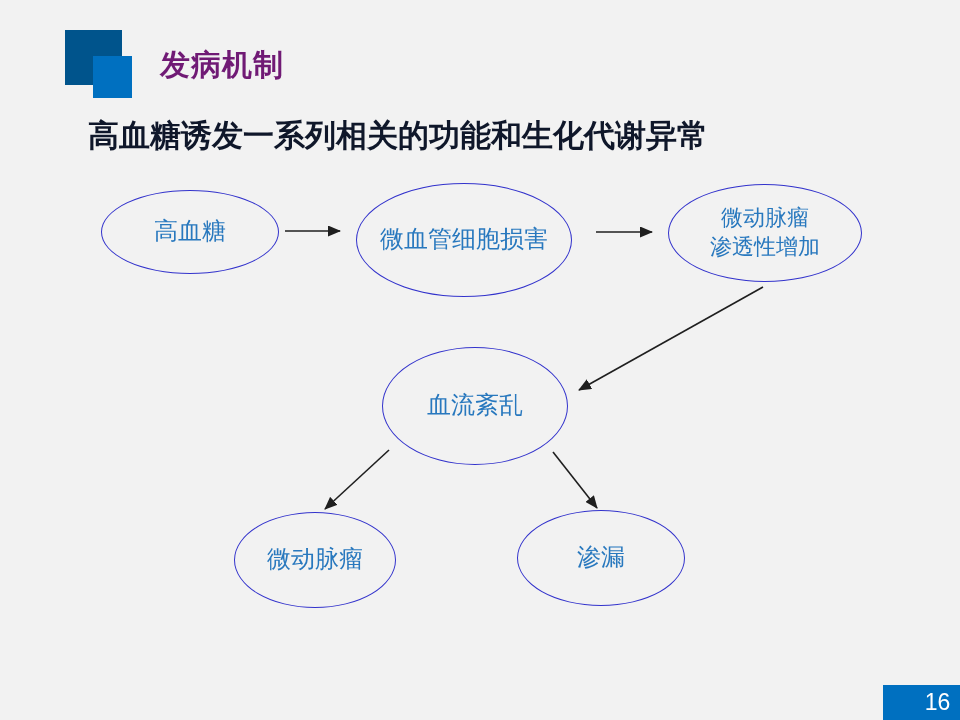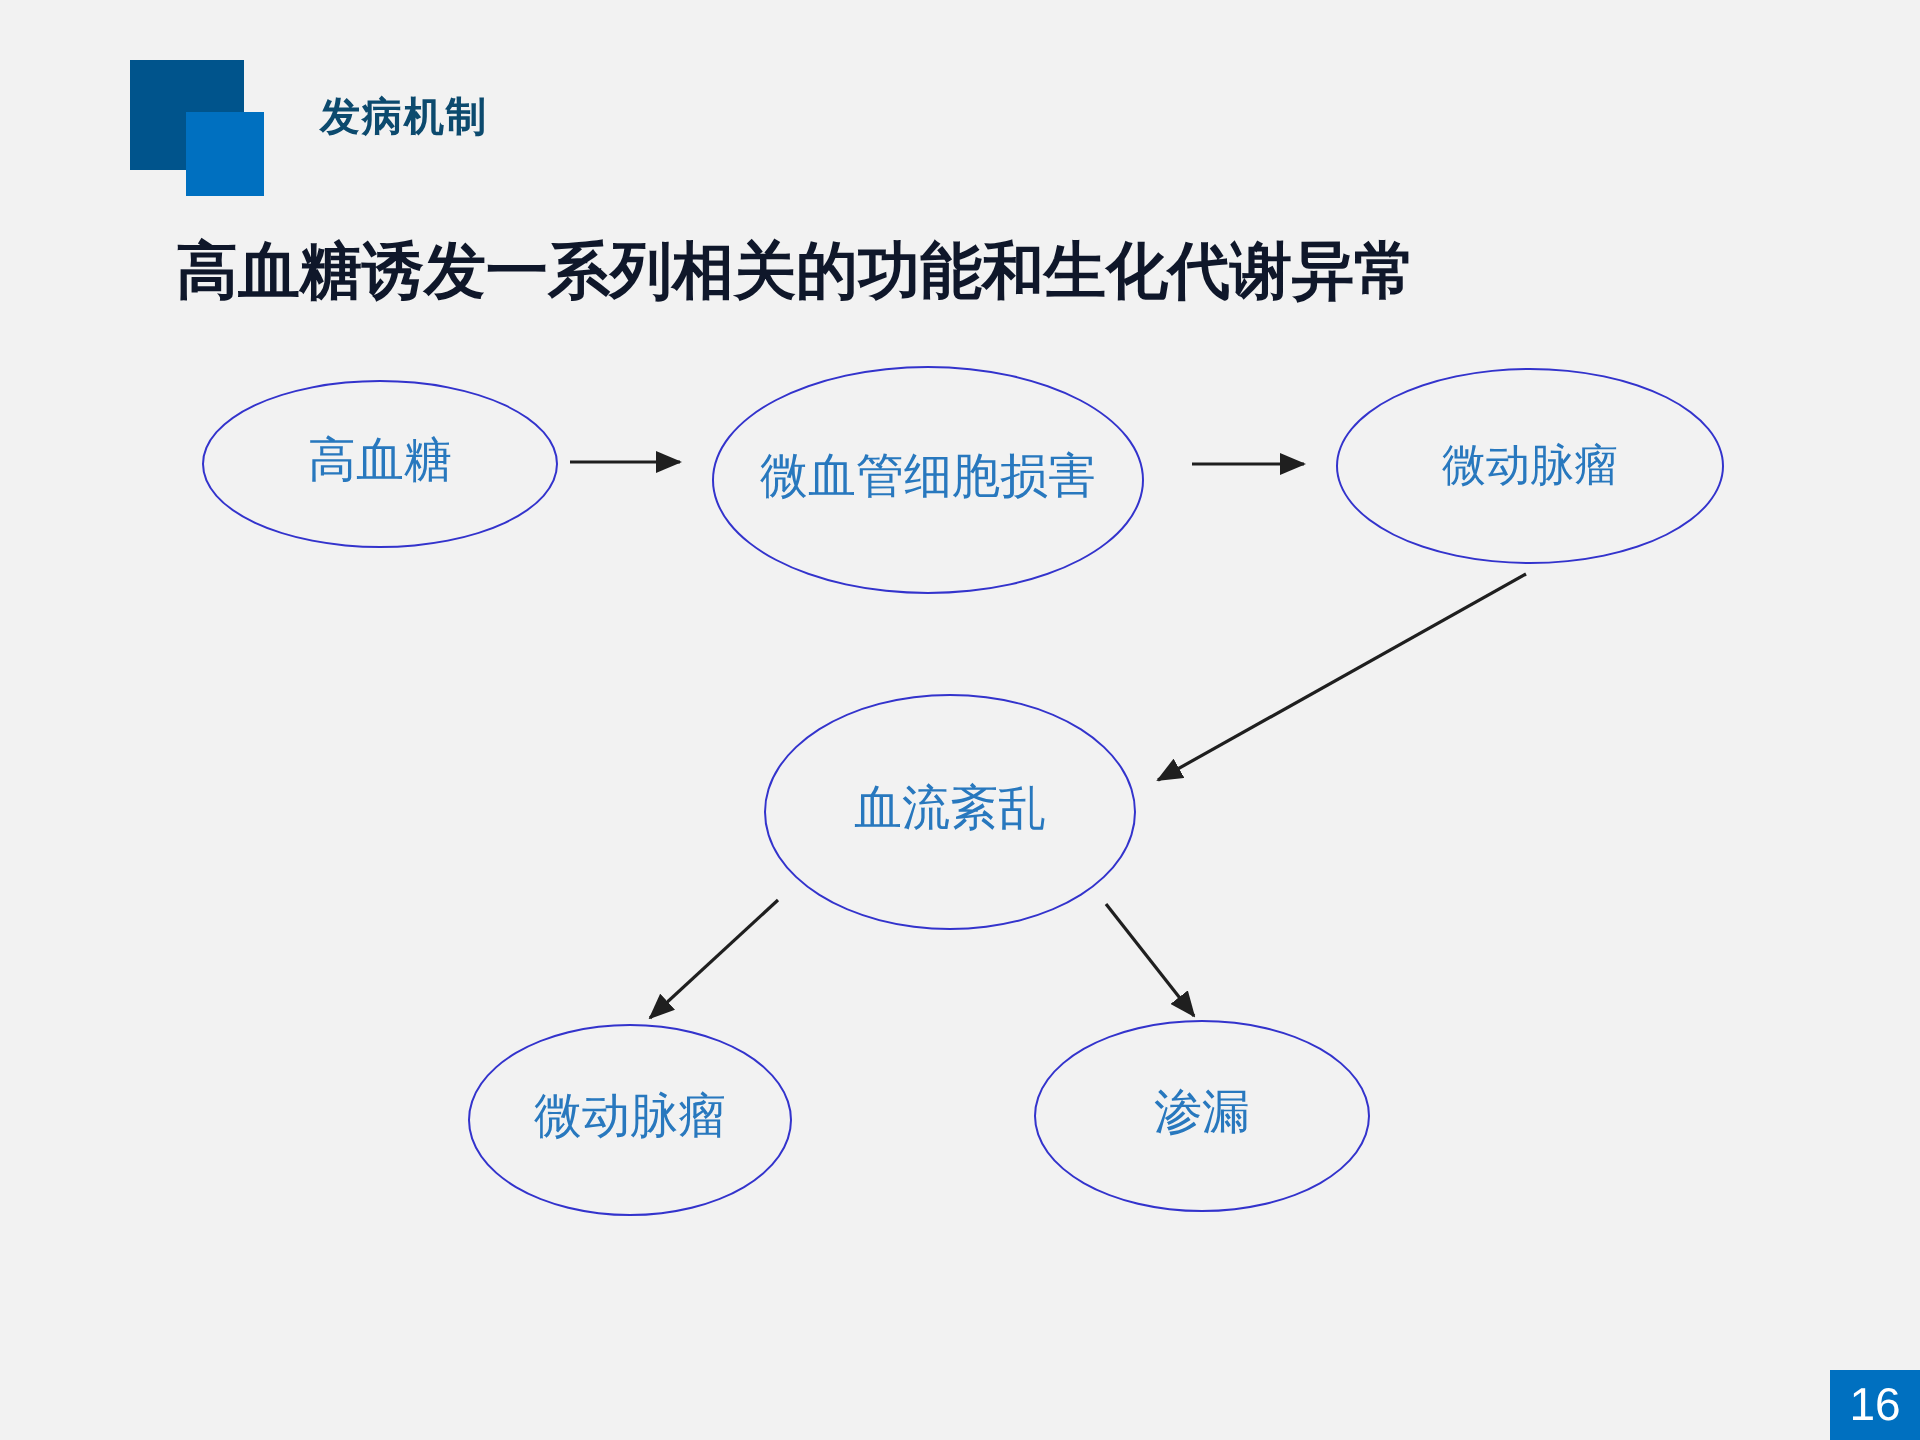--- a/index.html
+++ b/index.html
@@ -25,23 +25,23 @@
   .accent-square-light {
     position: absolute;
     left: 93px; top: 56px;
     width: 39px; height: 42px;
     background: #0070c0;
     z-index: 2;
   }
   .slide-title {
     position: absolute;
     left: 160px; top: 45px;
-    font-size: 20px;
+    font-size: 30px;
     font-weight: bold;
-    color: #0c4a6e;
+    color: #701a75;
     letter-spacing: 1px;
     white-space: nowrap;
   }
   .slide-subtitle {
     position: absolute;
     left: 88px; top: 115px;
     font-size: 31px;
     font-weight: bold;
     font-family: "Liberation Serif", "DejaVu Serif", serif;
     color: #0f172a;
@@ -88,20 +88,21 @@
   .page-badge {
     position: absolute;
     right: 0; bottom: 0;
     width: 45px; height: 35px;
     background: #0070c0;
     color: #ffffff;
     font-size: 23px;
     display: flex;
     align-items: center;
     justify-content: center;
+    padding-left: 32px;
   }
 </style>
 </head>
 <body>
 
 <div class="accent-square-dark"></div>
 <div class="accent-square-light"></div>
 <div class="slide-title">发病机制</div>
 
 <div class="slide-subtitle">高血糖诱发一系列相关的功能和生化代谢异常</div>
@@ -122,20 +123,21 @@
 <div class="node" id="node-hyperglycemia">
   <span class="label">高血糖</span>
 </div>
 
 <div class="node" id="node-microvascular-damage">
   <span class="label">微血管细胞损害</span>
 </div>
 
 <div class="node" id="node-blood-flow-disorder">
   <span class="label small">微动脉瘤</span>
+  <span class="label small">渗透性增加</span>
 </div>
 
 <div class="node" id="node-microvascular-dilation">
   <span class="label">血流紊乱</span>
 </div>
 
 <div class="node" id="node-microaneurysm">
   <span class="label">微动脉瘤</span>
 </div>
 

